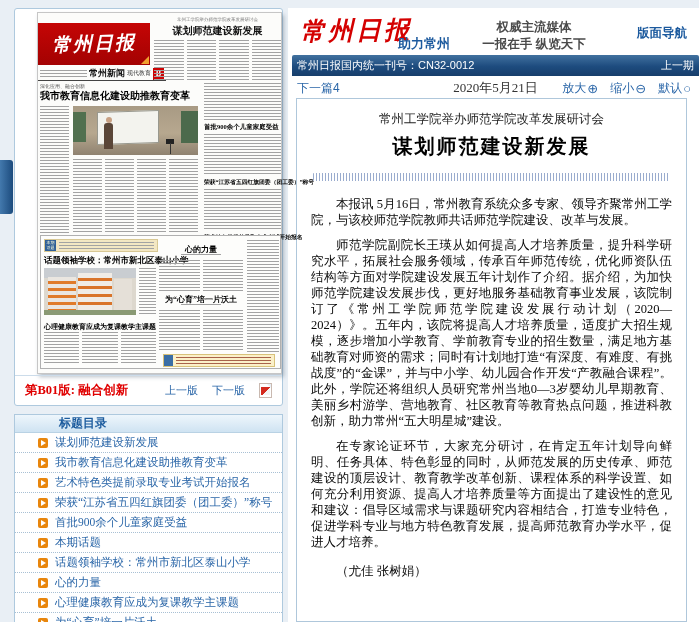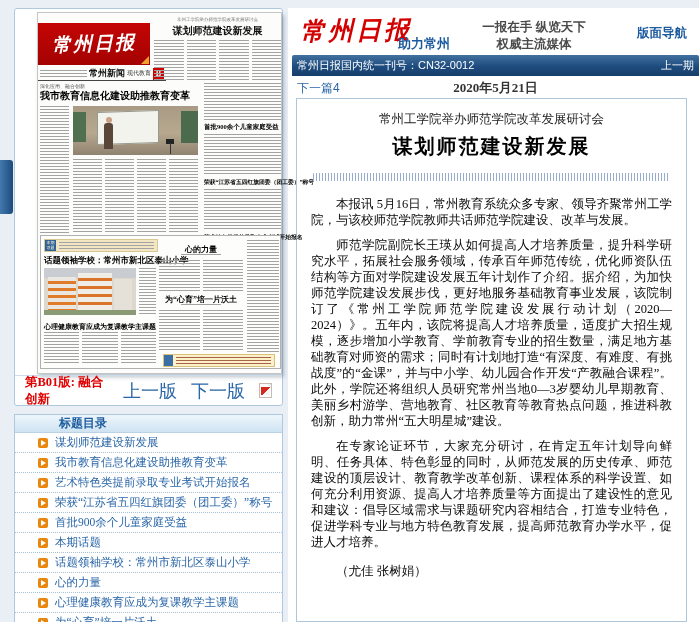--- a/index.html
+++ b/index.html
@@ -19,21 +19,21 @@
 
   .issue-bar { position:absolute; left:292px; top:55px; width:407px; height:21px;
                background:linear-gradient(180deg,#41719f 0%,#1d4b7e 55%,#173e6b 100%);
                color:#fff; font-size:11px; display:flex; align-items:center;
                justify-content:space-between; padding:0 5px; border-radius:2px 2px 0 0; }
   .issue-bar .prev-issue { cursor:pointer; font-weight:normal; }
 
   .toolbar { position:absolute; left:292px; top:76px; width:407px; height:22px; }
   .next-article { position:absolute; left:5px; top:4px; color:#2a66a8; font-size:12px; cursor:pointer; }
   .tb-date { position:absolute; left:50%; transform:translateX(-50%); top:3px;
-             color:#333; font-size:13px; font-weight:bold; font-family:"Liberation Serif",serif; }
+             color:#333; font-size:13px; font-weight:normal; font-family:"Liberation Serif",serif; }
   .zoom-group { position:absolute; right:8px; top:4px; display:flex; gap:12px; }
   .zoom-btn { color:#2a66a8; font-size:12px; cursor:pointer; display:flex; align-items:center; gap:1px; }
   .zoom-btn .zicon { font-size:13px; line-height:13px; }
 
   
   .article-box { position:absolute; left:296px; top:98px; width:391px; height:524px;
                  background:#fff; border:1px solid #afc7db; padding:12px 14px 0;
                  font-family:"Liberation Serif","DejaVu Serif",serif; overflow:hidden; }
   .art-kicker { text-align:center; font-size:12.5px; color:#222; }
   .art-title { text-align:center; font-size:20px; font-weight:bold; color:#000;
@@ -48,21 +48,21 @@
   
   .collapse-handle { position:absolute; left:0; top:160px; width:13px; height:54px;
                      background:linear-gradient(90deg,#4379ad,#1c4b7d);
                      border-radius:0 3px 3px 0; cursor:pointer; }
   .left-box { position:absolute; left:14px; top:8px; width:269px; height:398px;
               background:#fff; border:1px solid #aec9de; border-radius:3px; }
   .page-bar { position:absolute; left:0; right:0; bottom:0; height:30px;
               border-top:1px solid #ccdcea; display:flex; align-items:center; padding:0 10px; gap:14px; }
   .page-label { color:#e00000; font-weight:bold; font-size:12.5px; flex:1;
                 font-family:"Liberation Serif",serif; }
-  .pb-link { color:#2a66a8; font-size:18px; cursor:pointer; font-family:"Liberation Serif",serif; }
+  .pb-link { color:#2a66a8; font-size:11px; cursor:pointer; font-family:"Liberation Serif",serif; }
   .pdf-icon { width:13px; height:15px; background:#fff; border:1px solid #c9b9b0; position:relative; cursor:pointer; }
   .pdf-icon::before { content:""; position:absolute; left:1px; top:3px; width:9px; height:8px;
                       background:linear-gradient(135deg,#d42a1e 55%,#f4f4f4 55%); }
   .pdf-icon::after { content:""; position:absolute; right:0; top:0; border-left:4px solid transparent;
                      border-top:4px solid #e9eff5; }
 
   
   .news-page { position:absolute; left:22px; top:3px; width:245px; height:362px;
                background:#fcfcfa; border:1px solid #c6c6c6; box-shadow:2px 3px 4px rgba(60,80,100,.35);
                cursor:pointer; font-family:"Liberation Serif",serif; }
@@ -159,34 +159,48 @@
 <body>
 
 <div id="app">
 
   <div class="right-bg"></div>
 
   <div class="masthead-row">
     <span class="site-logo">常州日报</span>
     <span class="logo-sub">助力常州</span>
     <div class="slogan">
+      <div>权威主流媒体</div>
       <div>一报在手 纵览天下</div>
-      <div>权威主流媒体</div>
     </div>
     <span class="page-nav">版面导航</span>
   </div>
 
   <div class="issue-bar">
     <span>常州日报国内统一刊号：CN32-0012</span>
     <span class="prev-issue">上一期</span>
   </div>
 
   <div class="toolbar">
     <span class="next-article">下一篇4</span>
     <span class="tb-date">2020年5月21日</span>
+    <div class="zoom-group">
+      <span class="zoom-btn">
+        <span>放大</span>
+        <span class="zicon">⊕</span>
+      </span>
+      <span class="zoom-btn">
+        <span>缩小</span>
+        <span class="zicon">⊖</span>
+      </span>
+      <span class="zoom-btn">
+        <span>默认</span>
+        <span class="zicon">○</span>
+      </span>
+    </div>
   </div>
 
   <div class="article-box">
     <div class="art-kicker">常州工学院举办师范学院改革发展研讨会</div>
     <div class="art-title">谋划师范建设新发展</div>
     <div class="art-divider"></div>
     <div>
         <p class="para">本报讯 5月16日，常州教育系统众多专家、领导齐聚常州工学院，与该校师范学院教师共话师范学院建设、改革与发展。</p>
         <p class="para">师范学院副院长王瑛从如何提高人才培养质量，提升科学研究水平，拓展社会服务领域，传承百年师范传统，优化师资队伍结构等方面对学院建设发展五年计划作了介绍。据介绍，为加快师范学院建设发展步伐，更好地服务基础教育事业发展，该院制订了《常州工学院师范学院建设发展行动计划（2020—2024）》。五年内，该院将提高人才培养质量，适度扩大招生规模，逐步增加小学教育、学前教育专业的招生数量，满足地方基础教育对师资的需求；同时有计划地打造“有深度、有难度、有挑战度”的“金课”，并与中小学、幼儿园合作开发“产教融合课程”。此外，学院还将组织人员研究常州当地0—3岁婴幼儿早期教育、美丽乡村游学、营地教育、社区教育等教育热点问题，推进科教创新，助力常州“五大明星城”建设。</p>
         <p class="para">在专家论证环节，大家充分研讨，在肯定五年计划导向鲜明、任务具体、特色彰显的同时，从师范发展的历史传承、师范建设的顶层设计、教育教学改革创新、课程体系的科学设置、如何充分利用资源、提高人才培养质量等方面提出了建设性的意见和建议：倡导区域需求与课题研究内容相结合，打造专业特色，促进学科专业与地方特色教育发展，提高师范教育办学水平，促进人才培养。</p>

